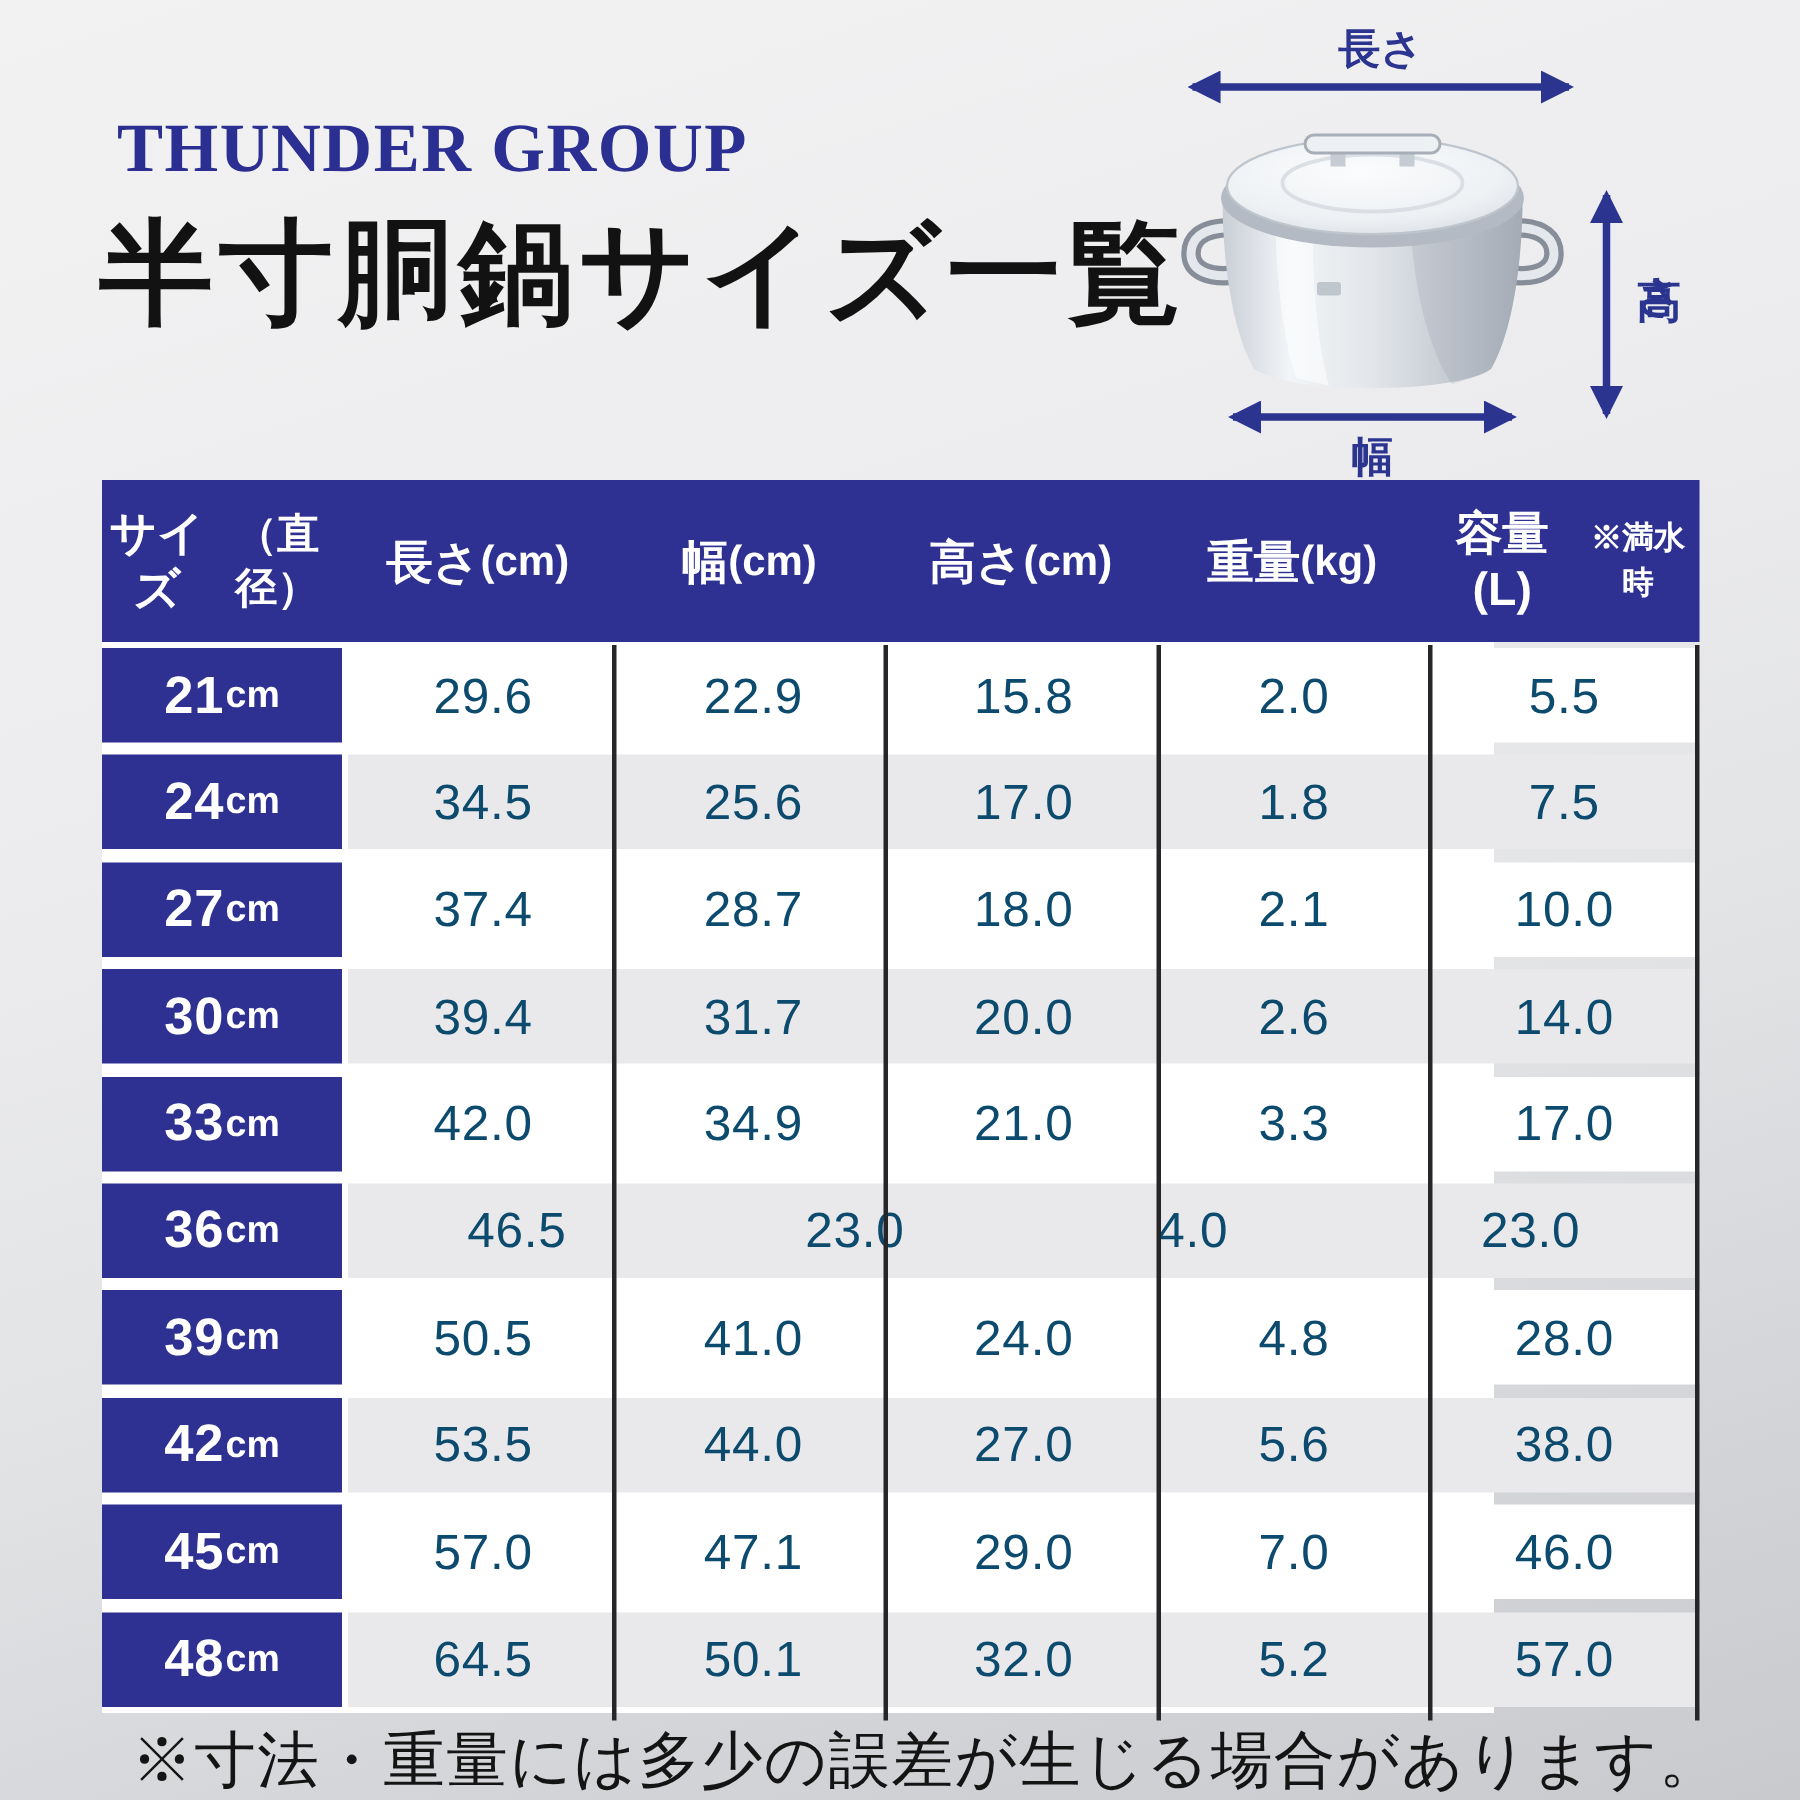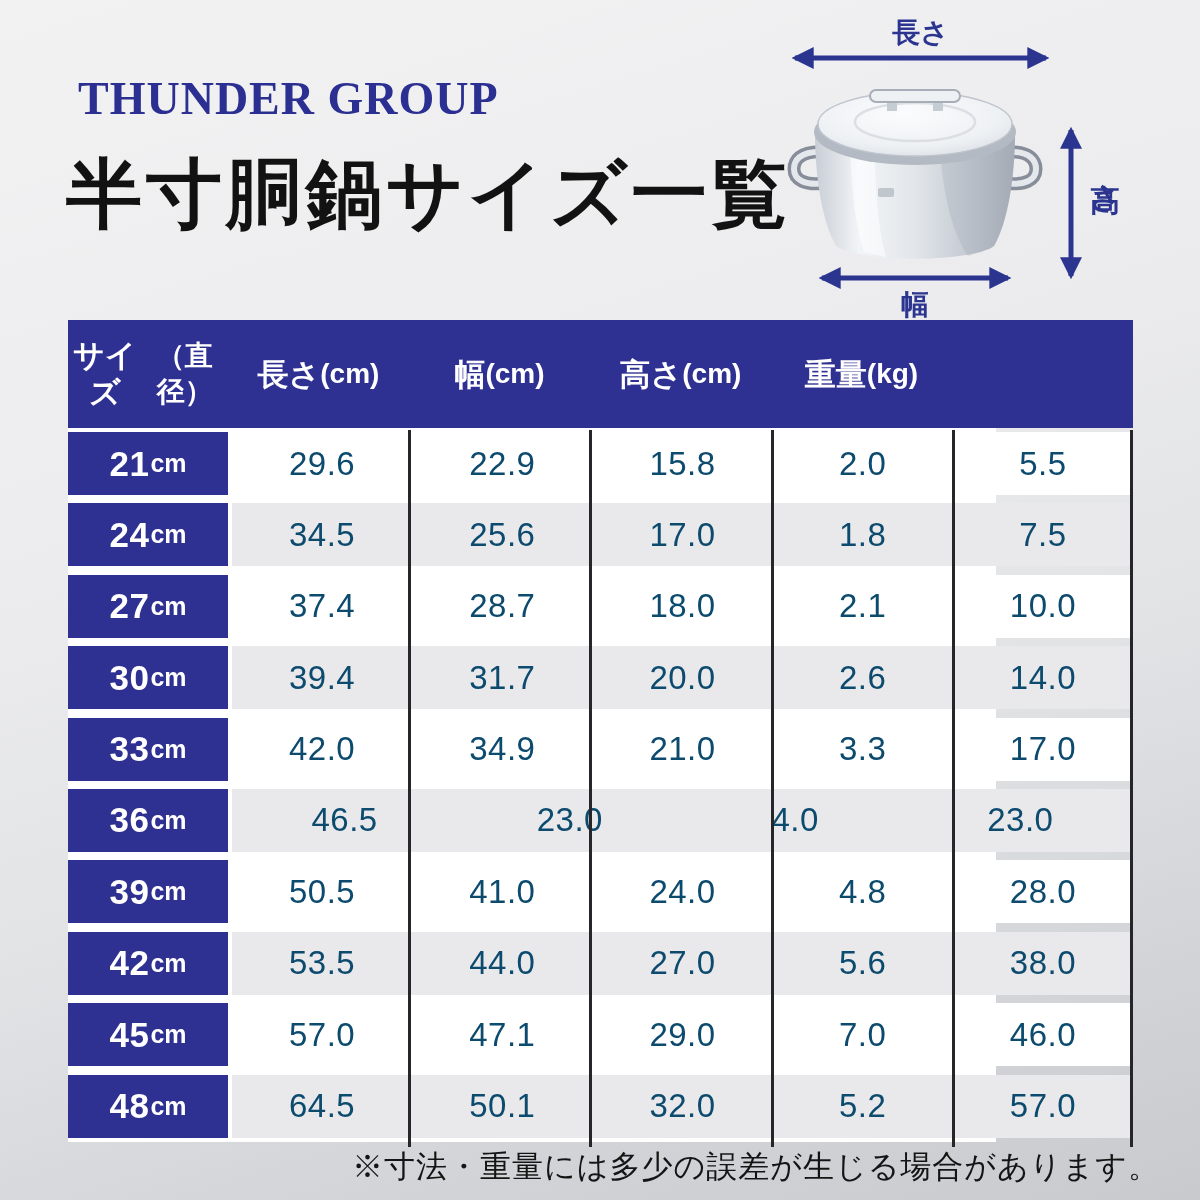--- a/index.html
+++ b/index.html
@@ -8,21 +8,21 @@
     background:linear-gradient(163deg,#f2f2f3 0%,#ececee 38%,#e2e3e5 62%,#d2d3d6 85%,#c9cace 100%);
     font-family:"Liberation Sans",sans-serif;
   }
   
   .brand{
     position:absolute;left:78px;top:72px;
     font-family:"Liberation Serif",serif;font-weight:bold;
     font-size:46px;color:#2b2f91;letter-spacing:1px;white-space:nowrap;
   }
   .main-title{
-    position:absolute;left:66px;top:144px;
+    position:absolute;left:66px;top:132px;
     font-family:"Liberation Serif",serif;font-weight:bold;
     font-size:76px;color:#121212;letter-spacing:4px;white-space:nowrap;
   }
   
   .figure{position:absolute;left:772px;top:4px;width:430px;height:316px;}
   .figure svg{position:absolute;left:0;top:0;}
   .dim-label{
     position:absolute;color:#2b3590;font-weight:bold;font-size:28px;
     text-align:center;white-space:nowrap;
   }
@@ -69,22 +69,22 @@
   .vline{
     position:absolute;top:110px;height:717px;width:3px;background:#26262a;z-index:5;
   }
   .vline.l1{left:340px;}
   .vline.l2{left:521px;}
   .vline.l3{left:703px;}
   .vline.l4{left:884px;}
   .vline.l5{left:1062px;}
   
   .footnote{
-    position:absolute;right:40px;top:1146px;
-    font-family:"Liberation Serif",serif;font-size:31px;color:#141414;
+    position:absolute;right:52px;top:1146px;
+    font-family:"Liberation Serif",serif;font-size:41px;color:#141414;
     letter-spacing:1px;white-space:nowrap;
   }
 </style>
 </head>
 <body>
 
 <div class="page">
 
   <div class="brand">THUNDER GROUP</div>
   <div class="main-title">半寸胴鍋サイズ一覧</div>
@@ -156,20 +156,24 @@
         <div class="h2">(cm)</div>
       </div>
       <div class="hcell rest">
         <div class="h1">高さ</div>
         <div class="h2">(cm)</div>
       </div>
       <div class="hcell rest">
         <div class="h1">重量</div>
         <div class="h2">(kg)</div>
       </div>
+      <div class="hcell rest">
+        <div class="h1">容量(L)</div>
+        <div class="h2 small">※満水時</div>
+      </div>
     </div>
 
     <div class="tbody">
   <div class="trow base">
     <div class="label-cell">
       <span class="size-num">21</span>
             <span class="size-unit">cm</span>
     </div>
     <div class="data-band">
       <div class="dcell">29.6</div>

